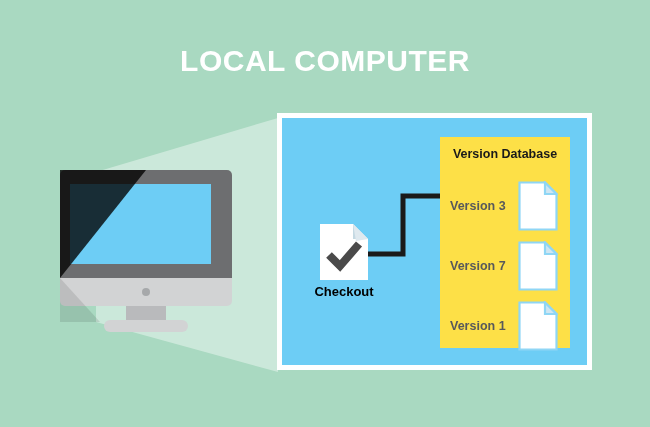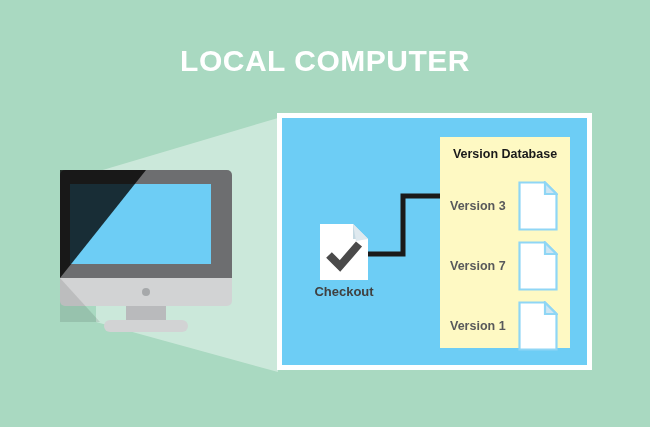--- a/index.html
+++ b/index.html
@@ -146,21 +146,21 @@
     position: relative;
     width: 48px;
     height: 56px;
   }
   #checkout-label {
     position: absolute;
     left: -14px;
     top: 60px;
     width: 76px;
     text-align: center;
-    color: #404040;
+    color: #000000;
     font-size: 13px;
     font-weight: bold;
     white-space: nowrap;
   }
 
   
   #connector {
     position: absolute;
     left: 360px;
     top: 186px;
@@ -169,21 +169,21 @@
     pointer-events: none;
   }
 
   
   #version-db {
     position: absolute;
     left: 440px;
     top: 137px;
     width: 130px;
     height: 211px;
-    background: #fef9c3;
+    background: #fde047;
   }
   #version-db-title {
     position: absolute;
     left: 0;
     top: 10px;
     width: 130px;
     text-align: center;
     color: #1a1a1a;
     font-size: 12.5px;
     font-weight: bold;

